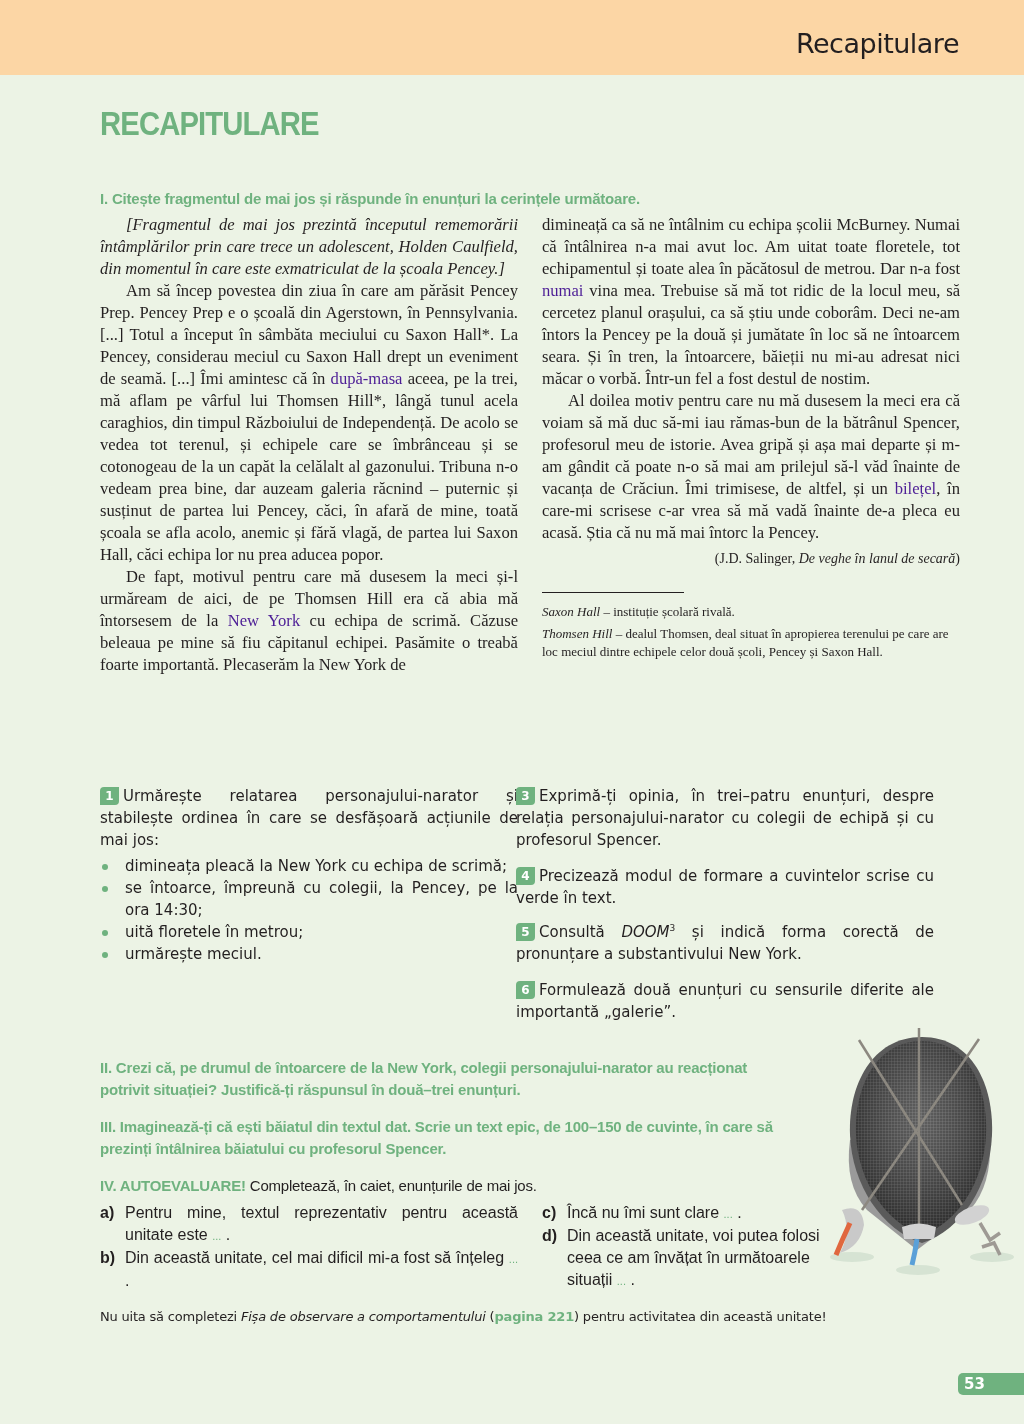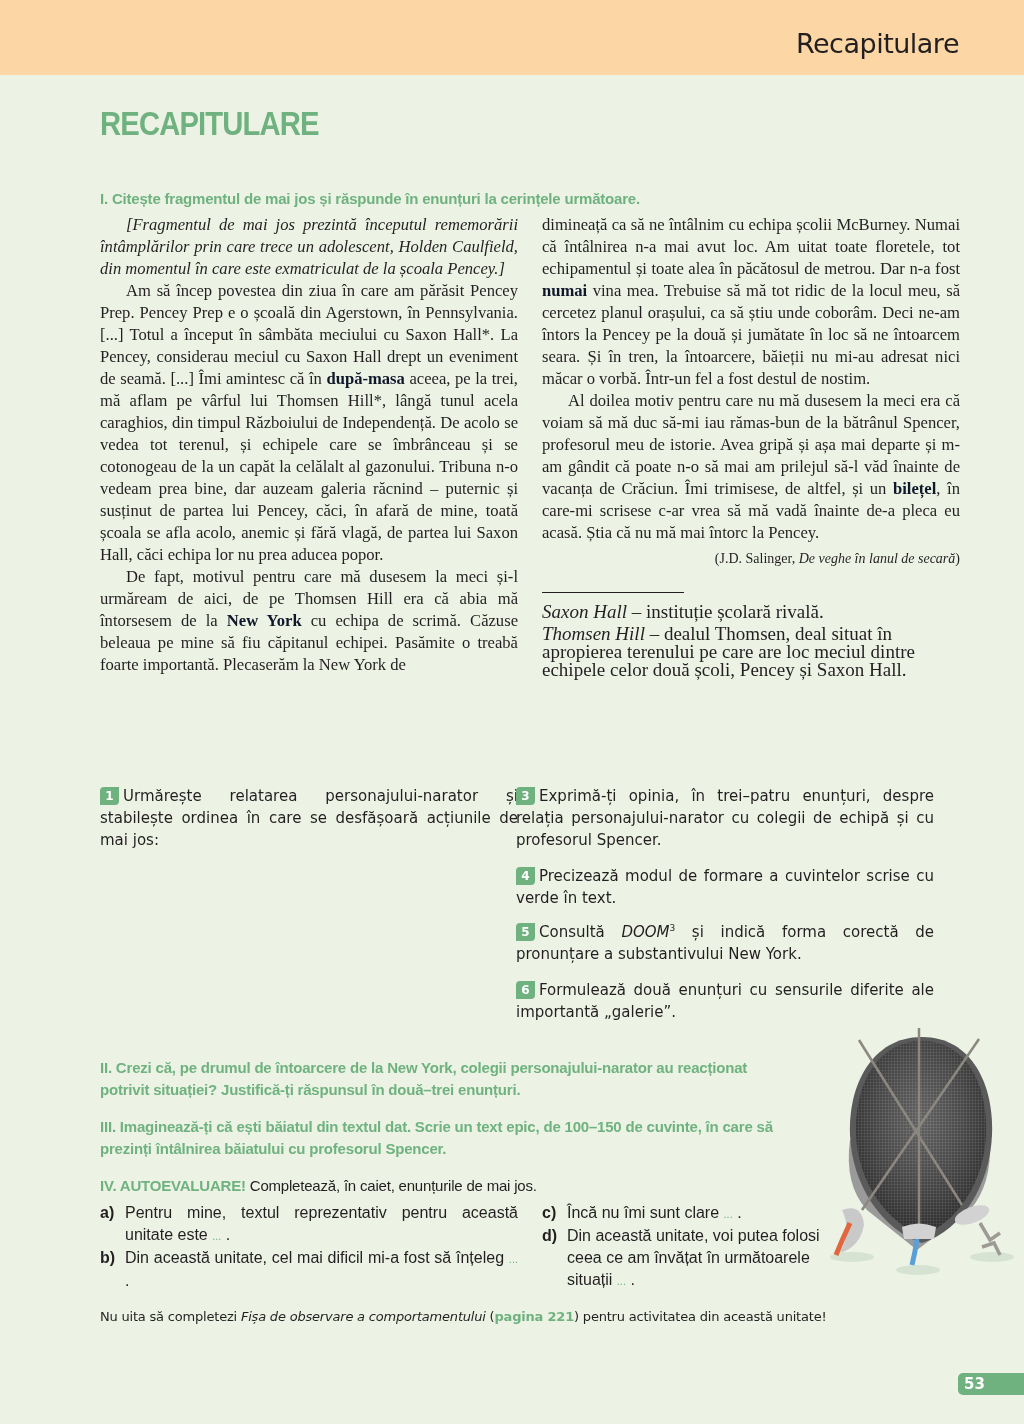--- a/index.html
+++ b/index.html
@@ -8,24 +8,24 @@
   .header { position: absolute; left: 0; top: 0; width: 1024px; height: 75px; background: #fcd6a5; }
   .header-title { position: absolute; right: 65px; top: 28px; font-family: "DejaVu Sans", sans-serif; font-size: 27px; color: #231f20; letter-spacing: -0.5px; }
   .page-title { position: absolute; left: 100px; top: 104px; font-family: "Liberation Sans", sans-serif; font-weight: bold; font-size: 34px; color: #6fb27f; letter-spacing: -1px; transform: scaleX(0.86); transform-origin: left; }
   .section-heading { position: absolute; left: 100px; font-family: "Liberation Sans", sans-serif; font-weight: bold; font-size: 15px; color: #6fb27f; line-height: 22px; letter-spacing: -0.2px; }
   .sec1 { top: 188px; }
   .col { position: absolute; font-size: 16.6px; line-height: 22px; text-align: justify; }
   .col-left { left: 100px; top: 214px; width: 418px; }
   .col-right { left: 542px; top: 214px; width: 418px; }
   .col p { text-indent: 26px; }
   .col p.noindent { text-indent: 0; }
-  .green { color: #0f172a; font-weight: bold; }
+  .green { color: #4c1d95; font-weight: normal; }
   .source { text-align: right; font-size: 14px; margin-top: 4px; }
   .fn-rule { width: 142px; height: 1px; background: #231f20; margin-top: 22px; margin-bottom: 10px; }
-  .footnote { font-size: 19px; line-height: 18px; text-align: left; margin-bottom: 4px; text-indent: 0 !important; }
+  .footnote { font-size: 13px; line-height: 18px; text-align: left; margin-bottom: 4px; text-indent: 0 !important; }
   .tasks { position: absolute; font-family: "DejaVu Sans", sans-serif; font-size: 15px; line-height: 22px; color: #231f20; }
   .tasks-left { left: 100px; top: 785px; width: 418px; }
   .tasks-right { left: 516px; top: 785px; width: 418px; }
   .task { text-align: justify; margin-bottom: 9px; }
   .badge { display: inline-block; width: 19px; height: 18px; background: #6fb27f; color: #fff; border-radius: 4px 0 4px 0; font-size: 12px; font-weight: bold; line-height: 18px; text-align: center; margin-right: 4px; vertical-align: 1px; }
   .bullets { list-style: none; margin: 4px 0 8px 0; }
   .bullets li { position: relative; padding-left: 25px; text-align: justify; }
   .bullets li::before { content: ""; position: absolute; left: 2px; top: 9px; width: 6px; height: 6px; border-radius: 50%; background: #6fb27f; }
   .sec2 { top: 1057px; width: 700px; }
   .sec3 { top: 1116px; width: 700px; }
@@ -64,20 +64,26 @@
   <p><span>Al doilea motiv pentru care nu mă dusesem la meci era că voiam să mă duc să-mi iau rămas-bun de la bătrânul Spencer, profesorul meu de istorie. Avea gripă și așa mai departe și m-am gândit că poate n-o să mai am prilejul să-l văd înainte de vacanța de Crăciun. Îmi trimisese, de altfel, și un </span><span class="green">bilețel</span><span>, în care-mi scrisese c-ar vrea să mă vadă înainte de-a pleca eu acasă. Știa că nu mă mai întorc la Pencey.</span></p>
   <div class="source"><span>(J.D. Salinger, </span><em>De veghe în lanul de secară</em><span>)</span></div>
   <div class="fn-rule"></div>
   <p class="footnote"><em>Saxon Hall</em><span> – instituție școlară rivală.</span></p>
   <p class="footnote"><em>Thomsen Hill</em><span> – dealul Thomsen, deal situat în apropierea terenului pe care are loc meciul dintre echipele celor două școli, Pencey și Saxon Hall.</span></p>
 </div>
 
 <div class="tasks tasks-left">
   <div class="task">
     <span class="badge">1</span><span>Urmărește relatarea personajului-narator și stabilește ordinea în care se desfășoară acțiunile de mai jos:</span>
+    <ul class="bullets">
+      <li>dimineața pleacă la New York cu echipa de scrimă;</li>
+      <li>se întoarce, împreună cu colegii, la Pencey, pe la ora 14:30;</li>
+      <li>uită floretele în metrou;</li>
+      <li>urmărește meciul.</li>
+    </ul>
   </div>
 </div>
 
 <div class="tasks tasks-right">
   <div class="task" style="margin-bottom:14px">
     <span class="badge">3</span><span>Exprimă-ți opinia, în trei–patru enunțuri, despre relația personajului-narator cu colegii de echipă și cu profesorul Spencer.</span>
   </div>
   <div class="task" style="margin-bottom:8px">
     <span class="badge">4</span><span>Precizează modul de formare a cuvintelor scrise cu verde în text.</span>
   </div>

